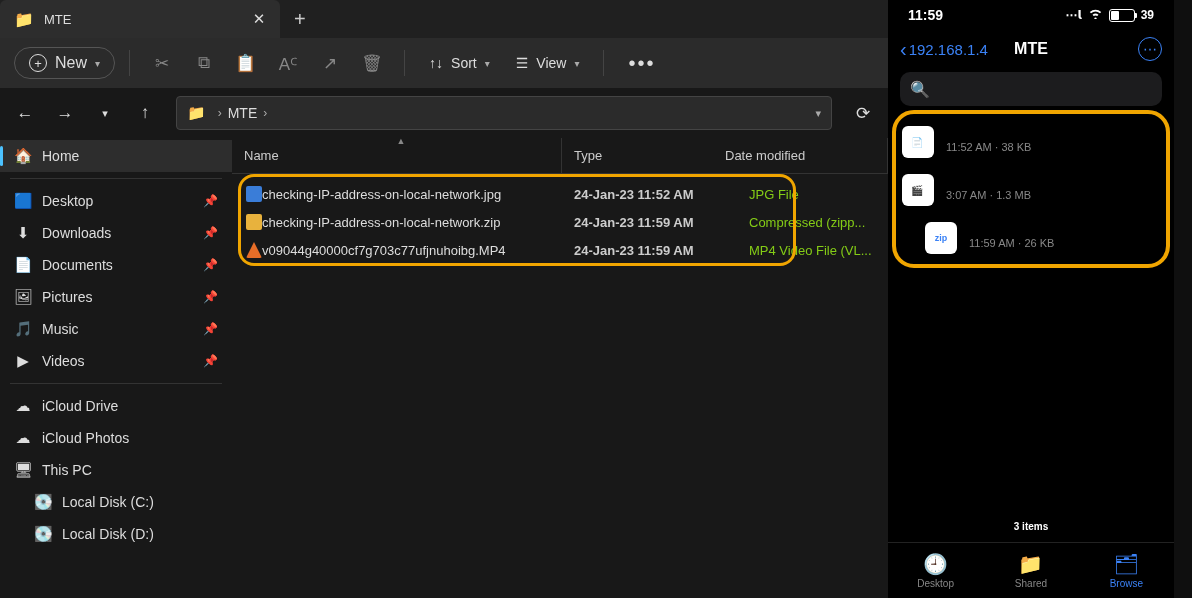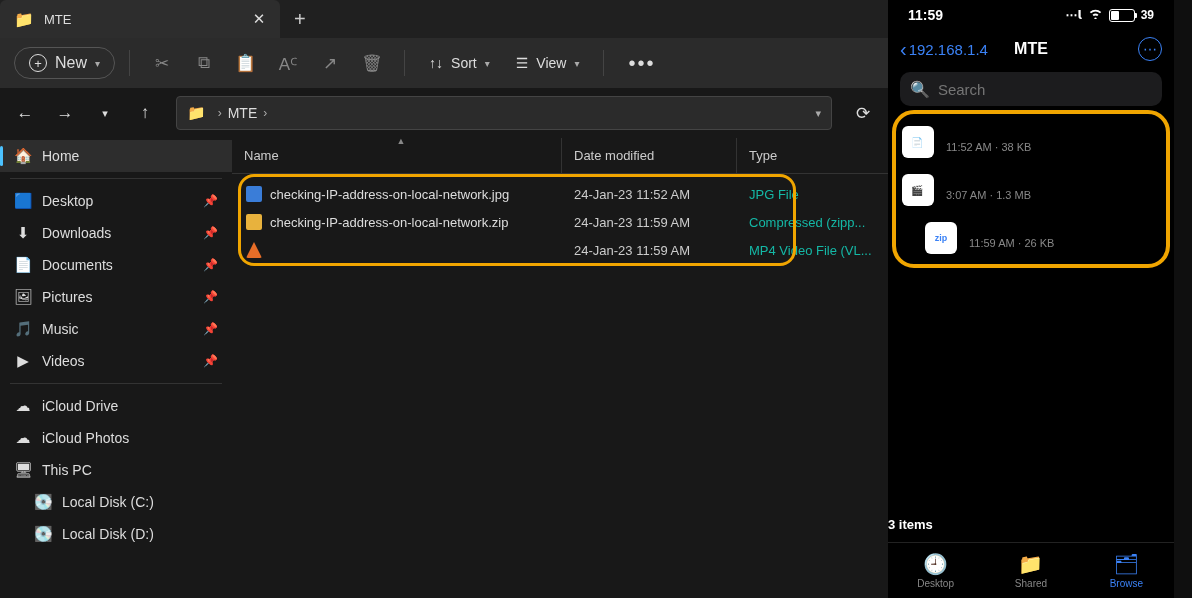--- a/index.html
+++ b/index.html
@@ -37,23 +37,23 @@
 .list-area { flex: 1; display: flex; flex-direction: column; }
 .list-header { display: flex; border-bottom: 1px solid #333; background: #181818; }
 .lh-col { padding: 10px 12px; font-size: 13px; color: #ccc; border-right: 1px solid #333; display: flex; align-items: center; }
 .lh-name { width: 330px; position: relative; }
 .sort-arrow { position: absolute; left: 50%; top: -2px; font-size: 9px; color: #888; }
 .lh-date { width: 175px; }
 .lh-type { flex: 1; border-right: none; }
 .file-rows { position: relative; padding-top: 6px; }
 .highlight-box { position: absolute; left: 6px; top: 0px; width: 558px; height: 92px; border: 3px solid #f0a500; border-radius: 16px; pointer-events: none; }
 .file-row { display: flex; align-items: center; height: 28px; cursor: pointer; font-size: 13px; }
-.fr-name { width: 330px; display: flex; align-items: center; gap: 8px; padding-left: 14px; }
-.fr-date { width: 175px; padding: 0 12px; color: #ccc; }
-.fr-type { flex: 1; padding: 0 12px; color: #14b8a6; white-space: nowrap; overflow: hidden; text-overflow: ellipsis; }
+.fr-name { width: 330px; display: flex; align-items: center; gap: 0; padding-left: 14px; }
+.fr-date { width: 175px; padding: 0 12px; color: #ccc; font-weight: bold; }
+.fr-type { flex: 1; padding: 0 12px; color: #84cc16; white-space: nowrap; overflow: hidden; text-overflow: ellipsis; }
 .ficon { width: 16px; height: 16px; border-radius: 2px; display: inline-block; }
 .ficon.jpg { background: #3a7dd8; }
 .ficon.zip { background: #e8b23d; }
 .ficon.mp4 { background: #e86e28; clip-path: polygon(50% 0, 100% 100%, 0 100%); }
 
 .phone { width: 286px; height: 598px; background: #000; display: flex; flex-direction: column; color: #fff; }
 .statusbar { height: 30px; display: flex; align-items: center; justify-content: space-between; padding: 0 20px; font-size: 14px; font-weight: 600; }
 .status-right { display: flex; align-items: center; gap: 6px; font-size: 12px; }
 .batt { border: 1px solid #fff; border-radius: 3px; width: 26px; height: 13px; display: flex; align-items: center; position: relative; padding: 1px; }
 .batt::after { content:''; position:absolute; right:-3px; top:3px; width:2px; height:5px; background:#fff; border-radius:0 1px 1px 0; }
@@ -68,21 +68,21 @@
 .phone-hl { position: absolute; left: 4px; right: 4px; top: -4px; height: 158px; border: 4px solid #f0a500; border-radius: 22px; pointer-events: none; }
 .ph-item { display: flex; align-items: center; gap: 12px; padding: 8px 6px; cursor: pointer; }
 .ph-thumb { width: 32px; height: 32px; border-radius: 6px; background: #fff; display: flex; align-items: center; justify-content: center; font-size: 10px; font-weight: 600; }
 .ph-thumb.doc { color: #3b82f6; }
 .ph-thumb.vid { color: #3b82f6; }
 .ph-thumb.zip-t { color: #3b82f6; font-size: 9px; margin-left: 23px; }
 .ph-info { flex: 1; overflow: hidden; }
 .ph-name { font-size: 14px; white-space: nowrap; overflow: hidden; text-overflow: ellipsis; }
 .ph-meta { font-size: 11px; color: #888; margin-top: 10px; }
 .ph-footer { margin-top: auto; }
-.ph-count { font-size: 13px; font-weight: 600; padding: 10px 0; }
+.ph-count { text-align: center; font-size: 10px; font-weight: 600; padding: 10px 0; }
 .tabbar { height: 56px; border-top: 1px solid #222; display: flex; }
 .tabbar .tb { flex: 1; display: flex; flex-direction: column; align-items: center; justify-content: center; gap: 2px; font-size: 10px; color: #888; cursor: pointer; }
 .tabbar .tb.active { color: #3b82f6; }
 .tb-ic { font-size: 20px; }
 </style>
 </head>
 <body>
 
 <div class="win">
   <div class="titlebar">
@@ -203,25 +203,25 @@
           </div>
         </div>
     </div>
 
     <div class="list-area">
       <div class="list-header">
         <div class="lh-col lh-name">
           <span>Name</span>
           <span class="sort-arrow">▲</span>
         </div>
+        <div class="lh-col lh-type">
+            <span>Type</span>
+          </div>
         <div class="lh-col lh-date">
             <span>Date modified</span>
-          </div>
-        <div class="lh-col lh-type">
-            <span>Type</span>
           </div>
       </div>
       <div class="file-rows">
         <div class="highlight-box"></div>
         <div id="file-list">
             <div class="file-row">
               <div class="fr-name">
                 <span class="ficon jpg"></span>
                 <span>checking-IP-address-on-local-network.jpg</span>
               </div>
@@ -232,20 +232,21 @@
               <div class="fr-name">
                 <span class="ficon zip"></span>
                 <span>checking-IP-address-on-local-network.zip</span>
               </div>
               <div class="fr-date">24-Jan-23 11:59 AM</div>
               <div class="fr-type">Compressed (zipp...</div>
             </div>
             <div class="file-row">
               <div class="fr-name">
                 <span class="ficon mp4"></span>
+                <span>v09044g40000cf7g703c77ufjnuhoibg.MP4</span>
               </div>
               <div class="fr-date">24-Jan-23 11:59 AM</div>
               <div class="fr-type">MP4 Video File (VL...</div>
             </div>
           </div>
       </div>
     </div>
   </div>
 </div>
 
@@ -268,21 +269,20 @@
   <div class="navhead">
     <div class="back-link">
       <span style="font-size:20px">‹</span>
       <span>192.168.1.4</span>
     </div>
     <div class="head-title">MTE</div>
     <div class="ellipsis-circ">⋯</div>
   </div>
   <div class="search-bar">
     <span style="color:#888">🔍</span>
-    <input placeholder="Search" style="">
   </div>
   <div class="phone-list">
     <div class="phone-hl"></div>
     <div id="ph-items">
         <div class="ph-item">
           <div class="ph-thumb doc">📄</div>
           <div class="ph-info">
             <div class="ph-meta">11:52 AM · 38 KB</div>
           </div>
         </div>

